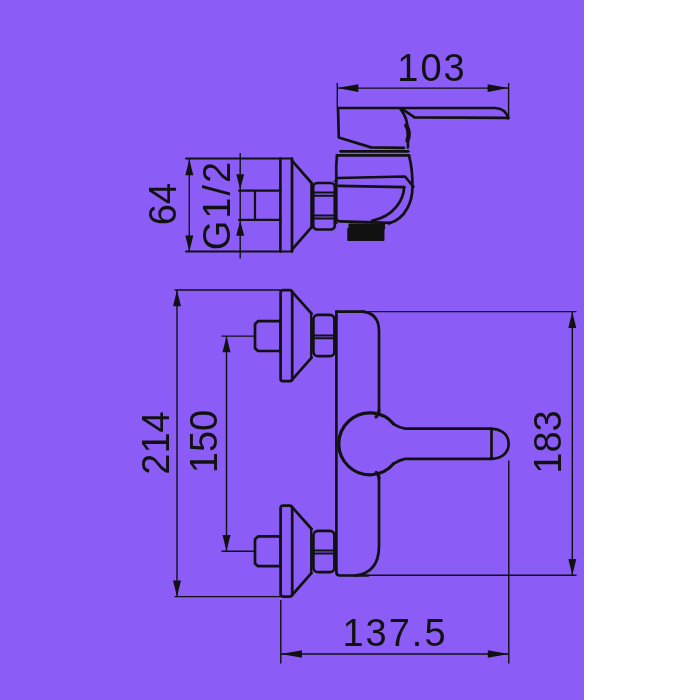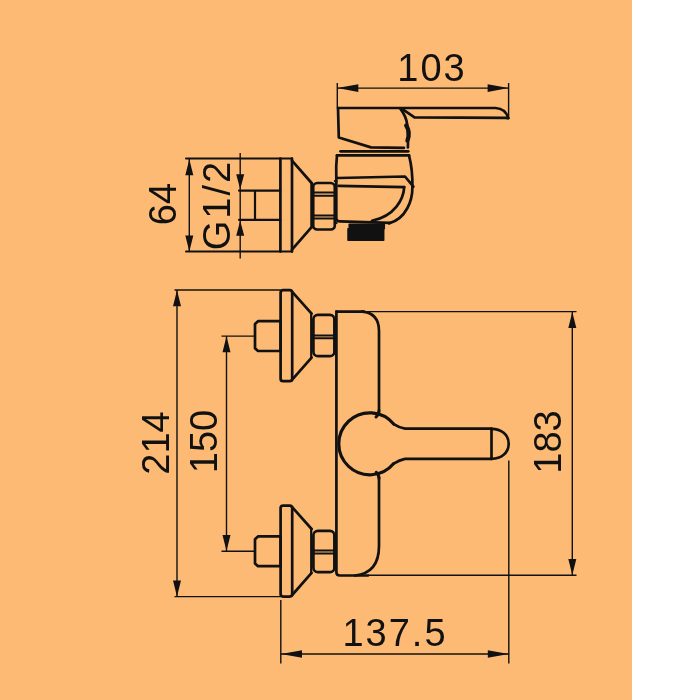--- a/index.html
+++ b/index.html
@@ -1,16 +1,16 @@
 <!DOCTYPE html>
 <html><head>
 <meta charset="utf-8">
 <style>
   html,body{margin:0;padding:0;background:#fff;}
-  .page{width:632px;height:700px;position:relative;overflow:hidden;background:#fdba74;}
+  .page{width:584px;height:700px;position:relative;overflow:hidden;background:#8b5cf6;}
   svg{display:block;}
   text{font-family:"Liberation Sans",sans-serif;fill:#111;}
 </style>
 </head>
 <body>
 <div class="page">
 <svg width="700" height="700" viewBox="0 0 700 700">
 <g stroke="#111" fill="none" stroke-width="2.7" stroke-linecap="round" stroke-linejoin="round">
 
   <path d="M338,108 H495.5 C502.5,108.3 506.6,112.2 508.2,118.2"></path>

